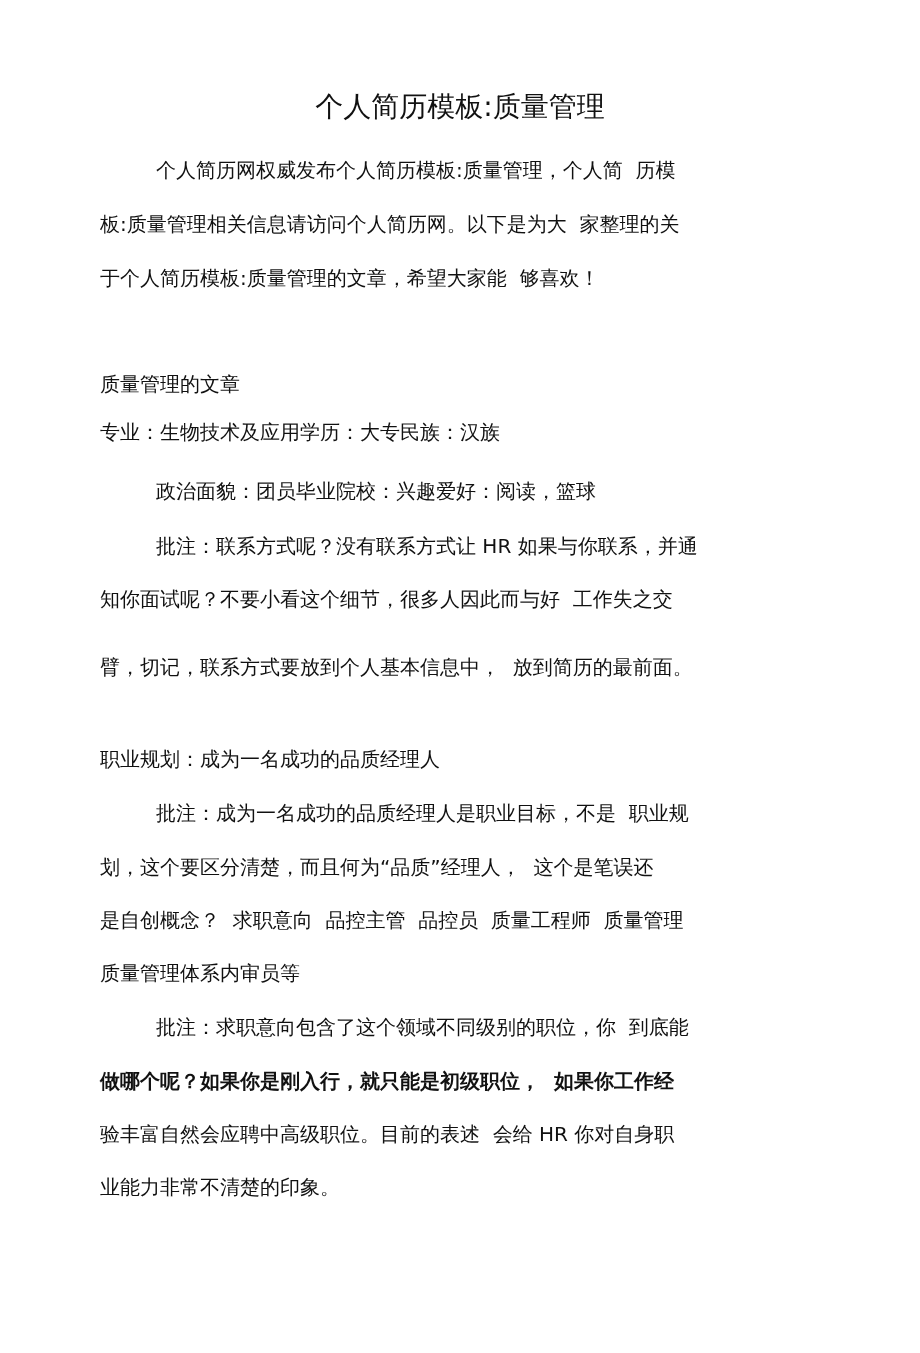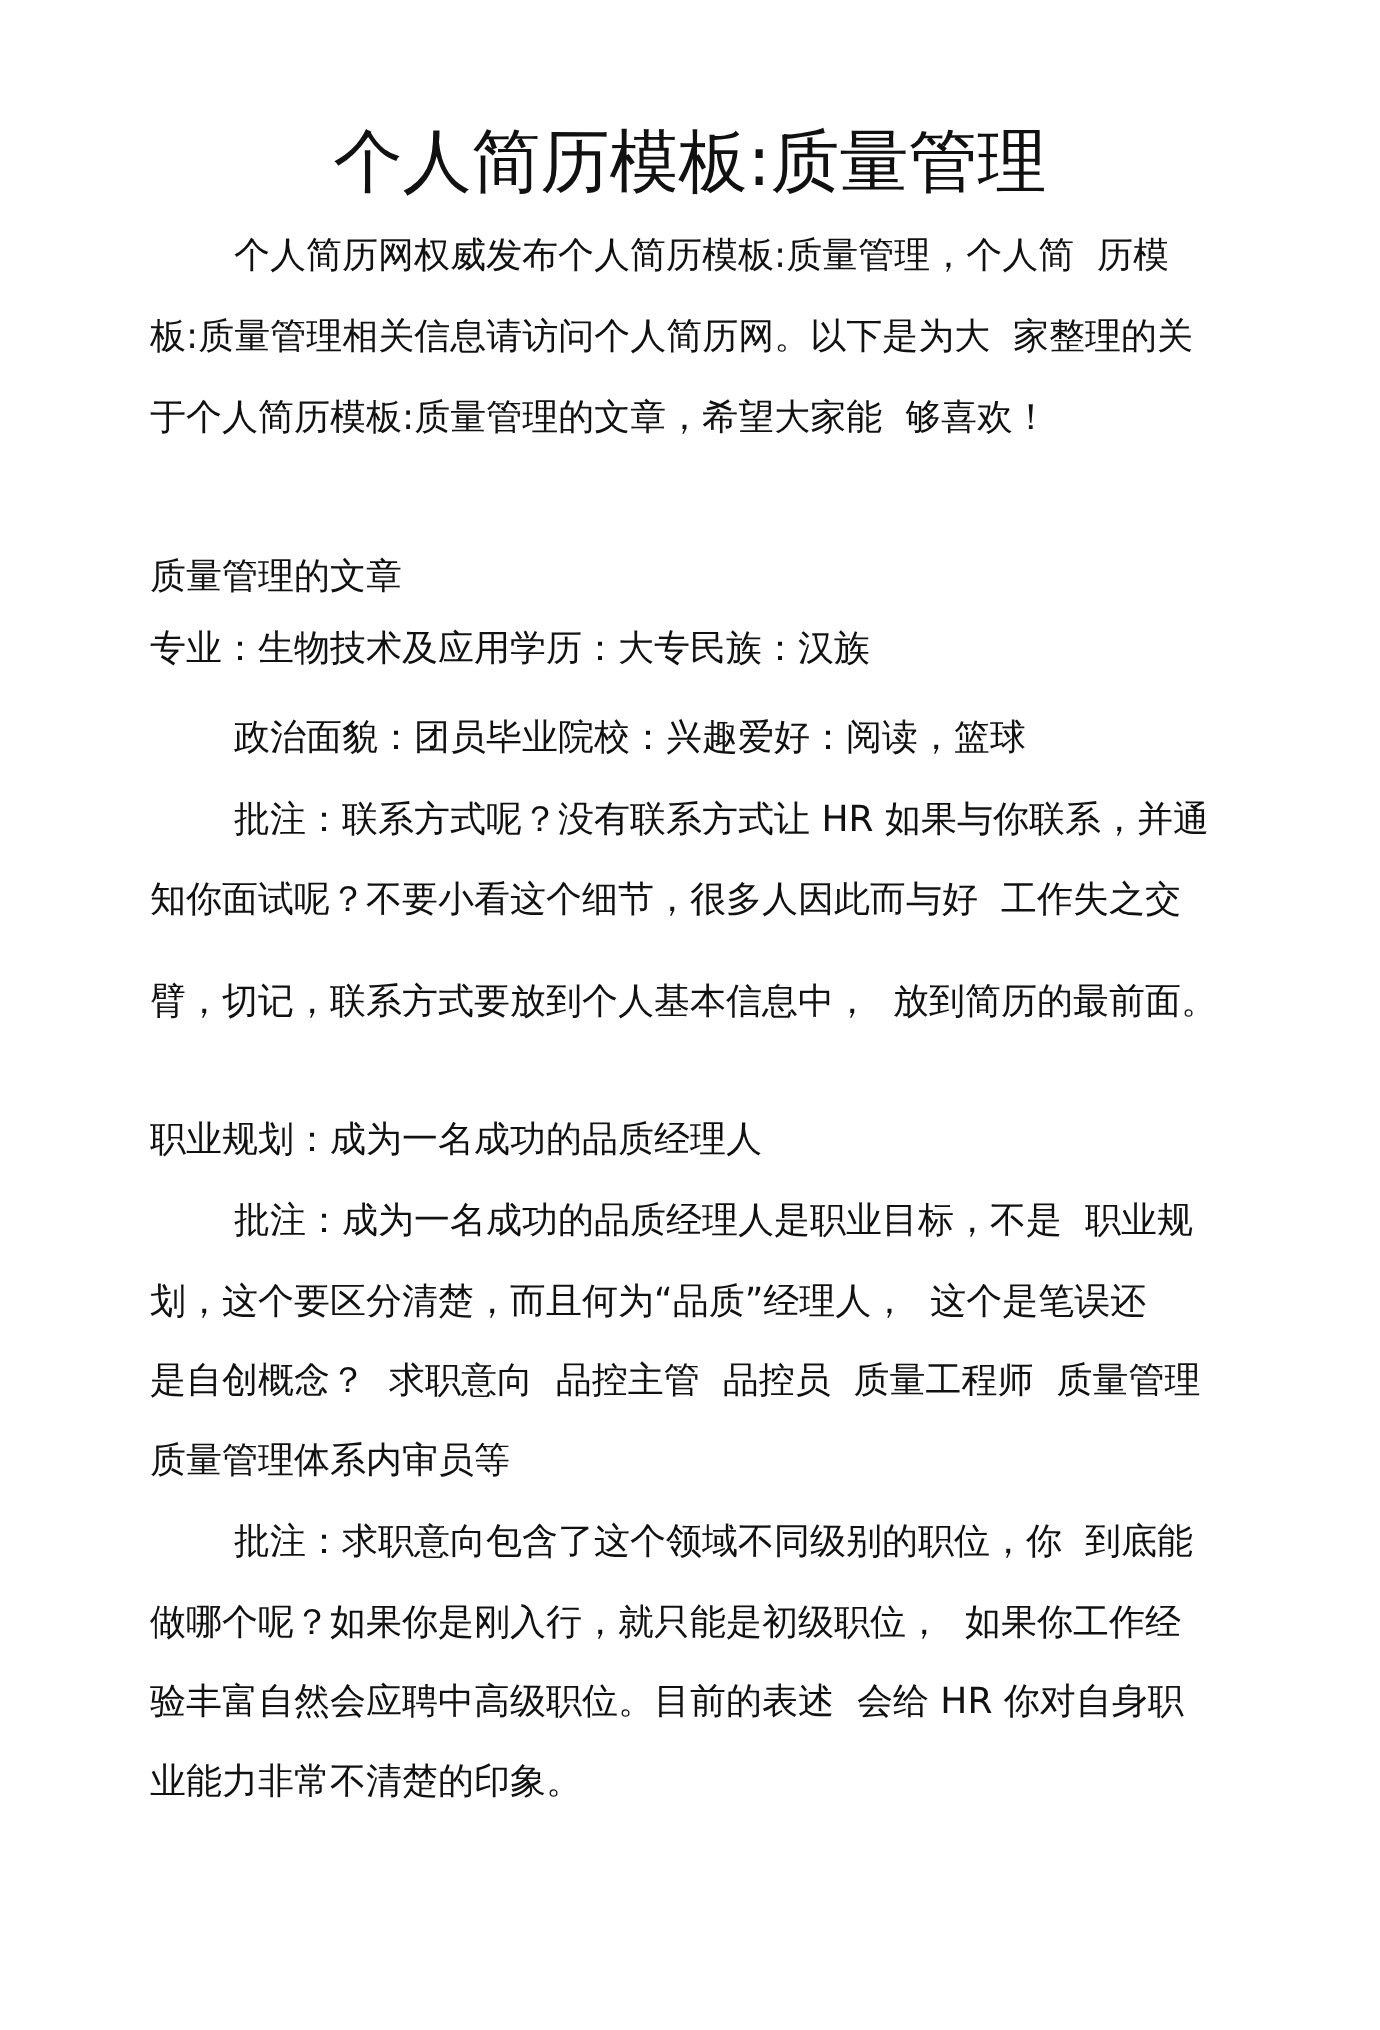--- a/index.html
+++ b/index.html
@@ -1,21 +1,21 @@
 <!DOCTYPE html>
 <html><head>
 <meta charset="utf-8">
 <style>
   html, body { margin: 0; padding: 0; background: #ffffff; }
   body { width: 920px; height: 1353px; position: relative; overflow: hidden;
          font-family: "DejaVu Sans", "Liberation Sans", sans-serif; color: #111111; }
   .page { position: absolute; left: 0; top: 0; width: 920px; height: 1353px; background: #ffffff; }
   .title { position: absolute; left: 0; width: 920px; top: 82px; text-align: center;
-           font-size: 46px; line-height: 50px; font-weight: normal; margin: 0; letter-spacing: 0px; }
-  .line { position: absolute; left: 100px; font-size: 24px; line-height: 32px; white-space: pre; margin: 0; }
+           font-size: 28px; line-height: 50px; font-weight: normal; margin: 0; letter-spacing: 0px; }
+  .line { position: absolute; left: 100px; font-size: 20px; line-height: 32px; white-space: pre; margin: 0; }
   .indent { left: 156px; }
 </style>
 </head>
 <body>
 
 <div class="page">
   <h1 class="title">个人简历模板:质量管理</h1>
 
   <div>
     <p class="line indent" style="top:154px;">个人简历网权威发布个人简历模板:质量管理，个人简  历模</p>
@@ -35,17 +35,17 @@
   <div>
     <p class="line" style="top:743px;">职业规划：成为一名成功的品质经理人</p>
     <p class="line indent" style="top:797px;">批注：成为一名成功的品质经理人是职业目标，不是  职业规</p>
     <p class="line" style="top:851px;">划，这个要区分清楚，而且何为“品质”经理人，  这个是笔误还</p>
     <p class="line" style="top:904px;">是自创概念？  求职意向  品控主管  品控员  质量工程师  质量管理</p>
     <p class="line" style="top:957px;">质量管理体系内审员等</p>
   </div>
 
   <div>
     <p class="line indent" style="top:1011px;">批注：求职意向包含了这个领域不同级别的职位，你  到底能</p>
-    <p class="line" style="top:1065px;">做哪个呢？如果你是刚入行，就只能是初级职位，  如果你工作经</p>
+    <p class="line" style="top:1065px;font-weight:bold;">做哪个呢？如果你是刚入行，就只能是初级职位，  如果你工作经</p>
     <p class="line" style="top:1118px;">验丰富自然会应聘中高级职位。目前的表述  会给 HR 你对自身职</p>
     <p class="line" style="top:1171px;">业能力非常不清楚的印象。</p>
   </div>
 </div>
 
 </body></html>

